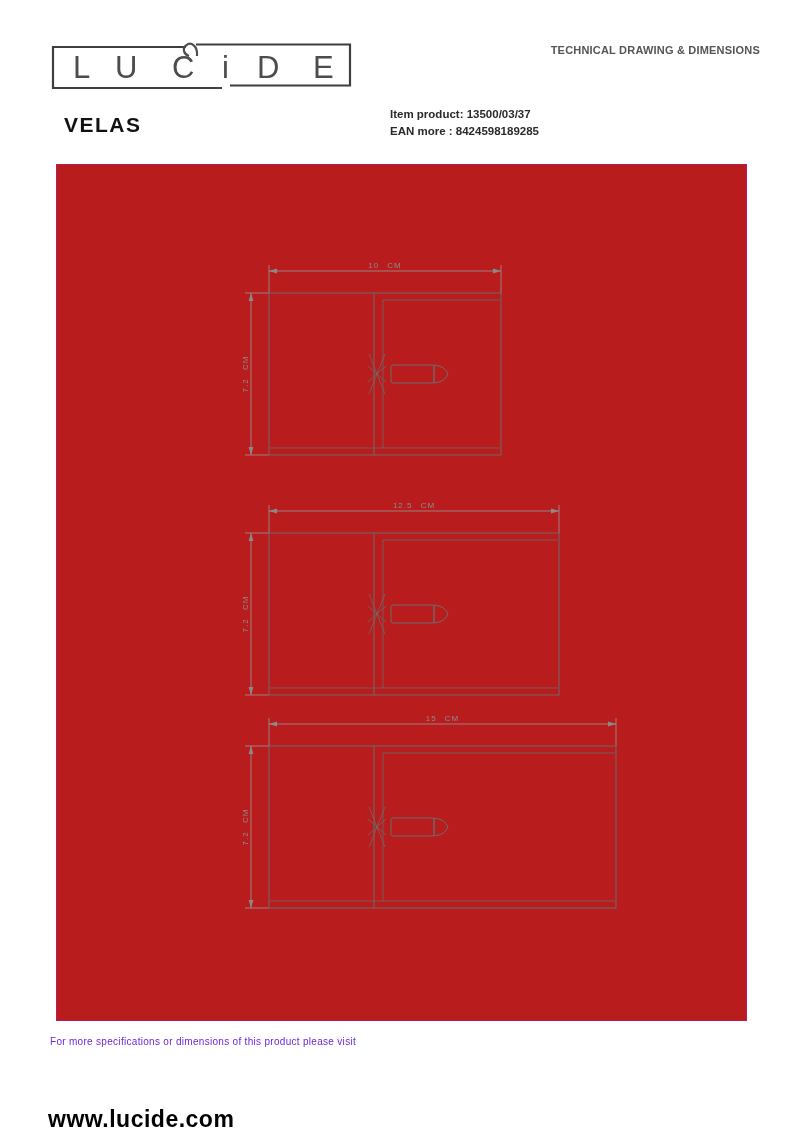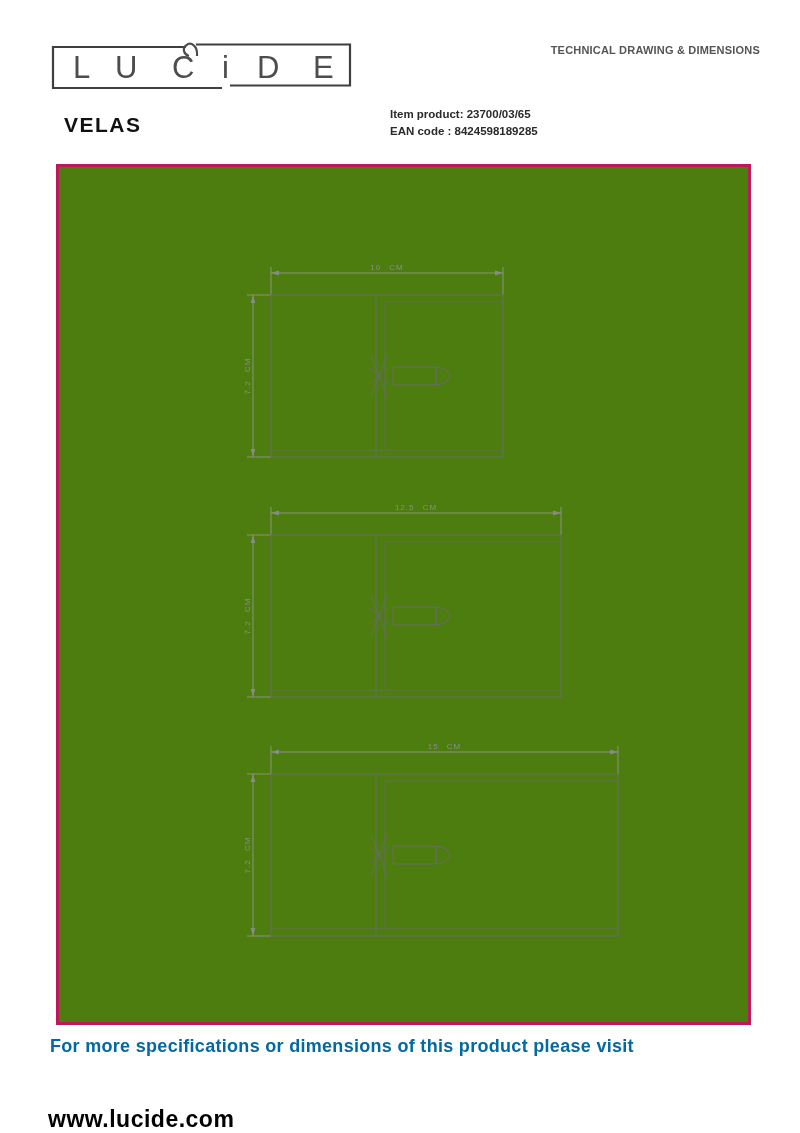--- a/index.html
+++ b/index.html
@@ -14,31 +14,31 @@
   
   .tagline{position:absolute;left:498px;top:44px;width:262px;font-size:11px;font-weight:bold;
            color:#555;letter-spacing:.2px;text-align:right;}
   .product-name{position:absolute;left:56px;top:113px;font-size:21px;font-weight:bold;
                 color:#111;letter-spacing:1.5px;margin-left:8px;}
   .itemblock{position:absolute;left:390px;top:106px;font-size:11.5px;font-weight:bold;color:#2a2a2a;}
   .itemblock .iline{line-height:17px;}
 
   
   .drawarea{position:absolute;left:56px;top:164px;width:689px;height:855px;
-            border:3px solid #be185d;background:#4d7c0f;}
+            border:1px solid #be185d;background:#b91c1c;}
   .drawing{position:absolute;}
   .drawing svg .main{stroke:#6b6b6b;stroke-width:1;fill:none;}
   .drawing svg .fine{stroke:#6b6b6b;stroke-width:.8;fill:none;}
   .drawing svg .ext{stroke:#9a9a9a;stroke-width:.8;fill:none;}
   .drawing svg .arr{fill:#8a8a8a;stroke:none;}
   .drawing svg text.dim{fill:#8c8c8c;font-size:8px;letter-spacing:1px;word-spacing:5px;
                         font-family:"Liberation Sans","DejaVu Sans",sans-serif;}
 
   
-  .footnote{position:absolute;left:50px;top:1036px;font-size:18px;font-weight:bold;color:#0369a1;
+  .footnote{position:absolute;left:50px;top:1036px;font-size:10px;font-weight:normal;color:#6d28d9;
             letter-spacing:.3px;}
   .footurl{position:absolute;left:48px;top:1106px;font-size:23px;font-weight:bold;color:#000;
            letter-spacing:.5px;}
 </style>
 </head>
 <body>
 
 <div class="page">
 
   <div class="logo">
@@ -58,24 +58,24 @@
     <span class="ll" style="left:262px">E</span>
   </div>
 
   <div class="tagline">TECHNICAL DRAWING &amp; DIMENSIONS</div>
 
   <div class="product-name">VELAS</div>
 
   <div class="itemblock">
     <div class="iline">
       <span>Item product:</span>
-      <span>23700/03/65</span>
+      <span>13500/03/37</span>
     </div>
     <div class="iline">
-      <span>EAN code :</span>
+      <span>EAN more :</span>
       <span>8424598189285</span>
     </div>
   </div>
 
   <div class="drawarea">
     <div class="drawing" id="d0" style="left: 184px; top: 96px;"><svg width="266" height="202" viewBox="0 0 266 202">
           <line x1="28" y1="4" x2="28" y2="32" class="ext"></line>
           <line x1="260" y1="4" x2="260" y2="32" class="ext"></line>
           <line x1="28" y1="10" x2="260" y2="10" class="ext"></line>
           <polygon points="28,10 36,7.6 36,12.4" class="arr"></polygon>
@@ -119,21 +119,21 @@
           <line x1="142" y1="39" x2="317" y2="39" class="fine"></line>
           <line x1="28" y1="187" x2="317" y2="187" class="fine"></line>
           <line x1="128" y1="93" x2="144" y2="133" class="fine"></line>
           <line x1="128" y1="133" x2="144" y2="93" class="fine"></line>
           <line x1="127" y1="105" x2="145" y2="121" class="fine"></line>
           <line x1="127" y1="121" x2="145" y2="105" class="fine"></line>
           <rect x="150" y="104" width="43" height="18" rx="2" class="main"></rect>
           <path d="M 193,104 q11,1 14,9 q-3,8 -14,9" class="main"></path>
           <line x1="193" y1="104" x2="193" y2="122" class="main"></line>
         </svg></div>
-    <div class="drawing" id="d2" style="left: 184px; top: 575px;"><svg width="381" height="202" viewBox="0 0 381 202">
+    <div class="drawing" id="d2" style="left: 184px; top: 549px;"><svg width="381" height="202" viewBox="0 0 381 202">
           <line x1="28" y1="4" x2="28" y2="32" class="ext"></line>
           <line x1="375" y1="4" x2="375" y2="32" class="ext"></line>
           <line x1="28" y1="10" x2="375" y2="10" class="ext"></line>
           <polygon points="28,10 36,7.6 36,12.4" class="arr"></polygon>
           <polygon points="375,10 367,7.6 367,12.4" class="arr"></polygon>
           <text x="201.5" y="7" text-anchor="middle" class="dim">15 CM</text>
           <line x1="4" y1="32" x2="28" y2="32" class="ext"></line>
           <line x1="4" y1="194" x2="28" y2="194" class="ext"></line>
           <line x1="10" y1="32" x2="10" y2="194" class="ext"></line>
           <polygon points="10,32 7.6,40 12.4,40" class="arr"></polygon>

